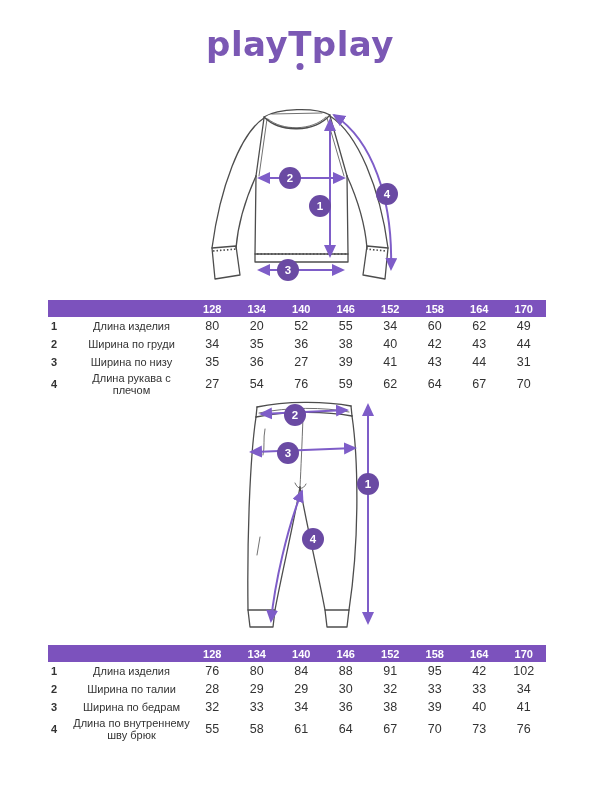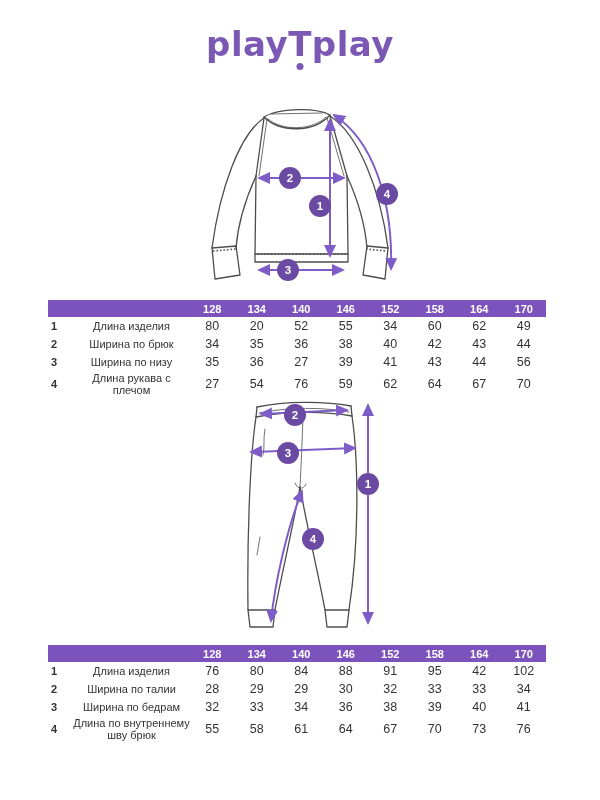--- a/index.html
+++ b/index.html
@@ -157,41 +157,41 @@
         <td class="val">20</td>
         <td class="val">52</td>
         <td class="val">55</td>
         <td class="val">34</td>
         <td class="val">60</td>
         <td class="val">62</td>
         <td class="val">49</td>
       </tr>
       <tr>
         <td class="num">2</td>
-        <td class="label">Ширина по брюк</td>
+        <td class="label">Ширина по груди</td>
         <td class="val">34</td>
         <td class="val">35</td>
         <td class="val">36</td>
         <td class="val">38</td>
         <td class="val">40</td>
         <td class="val">42</td>
         <td class="val">43</td>
         <td class="val">44</td>
       </tr>
       <tr>
         <td class="num">3</td>
         <td class="label">Ширина по низу</td>
         <td class="val">35</td>
         <td class="val">36</td>
         <td class="val">27</td>
         <td class="val">39</td>
         <td class="val">41</td>
         <td class="val">43</td>
         <td class="val">44</td>
-        <td class="val">56</td>
+        <td class="val">31</td>
       </tr>
       <tr>
         <td class="num">4</td>
         <td class="label">Длина рукава с плечом</td>
         <td class="val">27</td>
         <td class="val">54</td>
         <td class="val">76</td>
         <td class="val">59</td>
         <td class="val">62</td>
         <td class="val">64</td>

